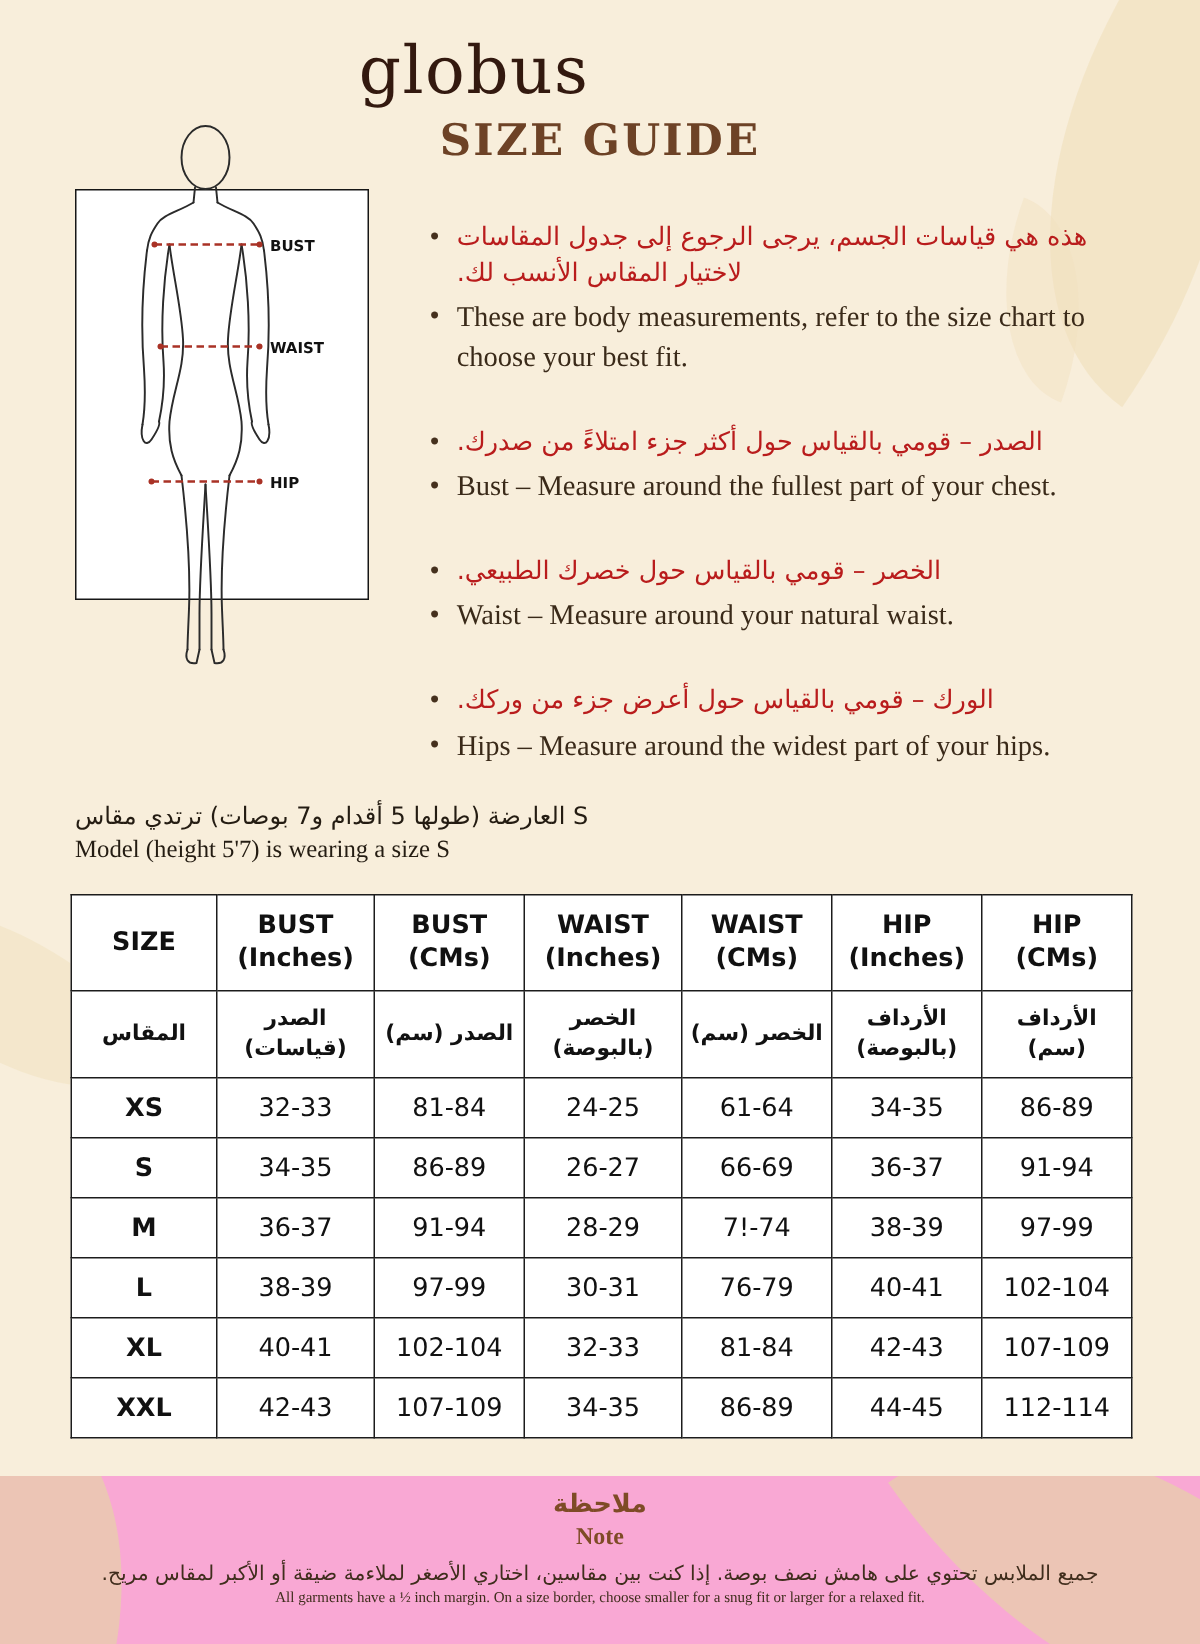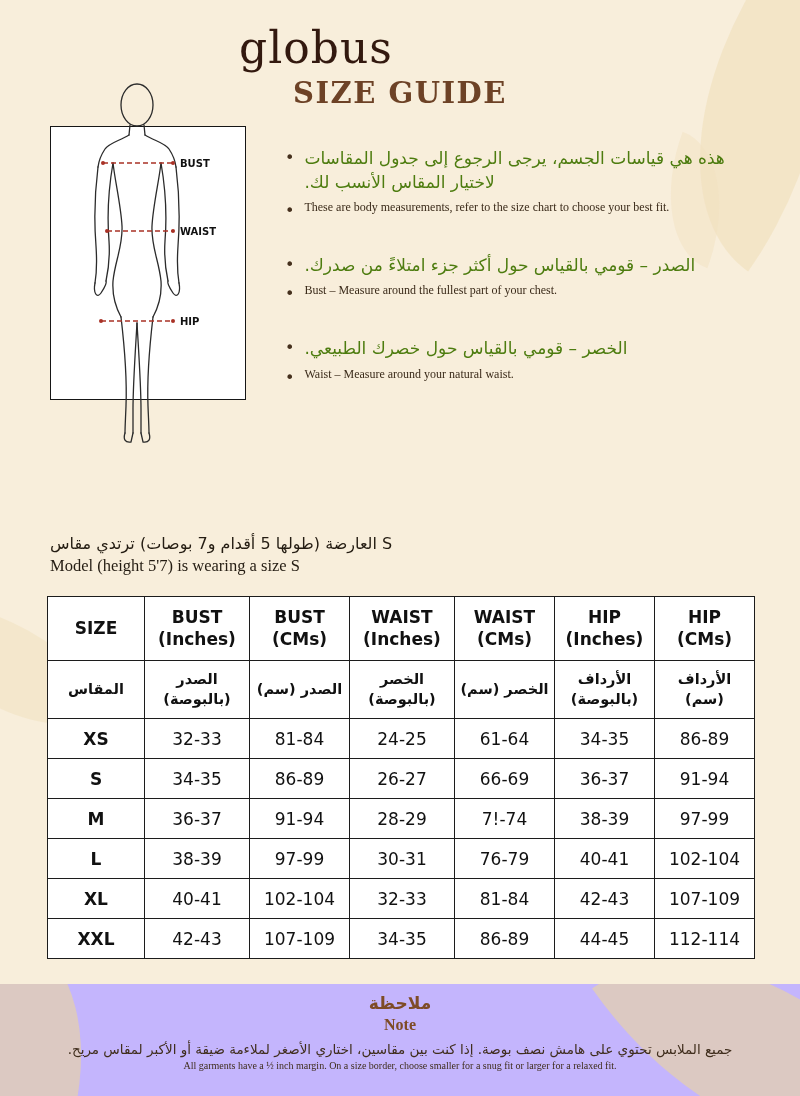--- a/index.html
+++ b/index.html
@@ -27,22 +27,22 @@
   .figure-box{left:50px;top:126px;width:196px;height:274px;background:#ffffff;
               border:1.5px solid #161616;box-sizing:border-box;display:flex;
               align-items:center;justify-content:flex-end;}
 
   
   .bullets{left:285px;top:146px;width:482px;}
   .group{margin-bottom:30px;}
   .li{display:flex;gap:10px;margin-bottom:5px;line-height:1.42;}
   .li::before{content:"•";color:#45301d;font-size:16px;line-height:1.5;flex:0 0 auto;}
   .li .txt{flex:1;}
-  .li-ar .txt{direction:rtl;text-align:left;font-size:17px;color:#4d7c0f;}
-  .li-en .txt{font-family:"Liberation Serif","DejaVu Serif",serif;font-size:12px;color:#3a2a19;}
+  .li-ar .txt{direction:rtl;text-align:left;font-size:17px;color:#b91c1c;}
+  .li-en .txt{font-family:"Liberation Serif","DejaVu Serif",serif;font-size:19px;color:#3a2a19;}
 
   
   .model-note{left:50px;top:534px;width:520px;}
   .model-ar{font-size:16px;color:#241c12;margin-bottom:3px;}
   .model-en{font-family:"Liberation Serif","DejaVu Serif",serif;font-size:16.5px;color:#241c12;}
 
   
   .table-wrap{left:47px;top:596px;border-radius:23px;}
   table.size{border-collapse:collapse;background:#ffffff;table-layout:fixed;width:707px;}
   table.size th,table.size td{border:1.6px solid #1c1c1c;text-align:center;vertical-align:middle;
@@ -51,21 +51,21 @@
   tr.hdr-en th{font-size:17px;font-weight:bold;line-height:1.25;}
   tr.hdr-ar{height:58px;}
   tr.hdr-ar th{font-size:14.5px;font-weight:bold;line-height:1.35;direction:rtl;}
   tr.data{height:40px;}
   tr.data td{font-size:17px;}
   tr.data td.size-cell{font-weight:bold;}
   col.c-size{width:97px;} col.c1{width:105px;} col.c2{width:100px;}
   col.c3{width:105px;} col.c4{width:100px;} col.c5{width:100px;} col.c6{width:100px;}
 
   
-  .note-band{left:0;top:984px;width:800px;height:112px;background:#c4b5fd;overflow:hidden;}
+  .note-band{left:0;top:984px;width:800px;height:112px;background:#f9a8d4;overflow:hidden;}
   .note-content{position:relative;z-index:2;text-align:center;padding-top:9px;}
   .note-title-ar{font-size:17px;font-weight:bold;color:#7e4b26;}
   .note-title-en{font-size:16px;font-weight:bold;color:#7e4b26;margin-top:3px;
                  font-family:"Liberation Serif","DejaVu Serif",serif;}
   .note-body-ar{direction:rtl;font-size:13.5px;color:#3f2d1c;margin-top:7px;}
   .note-body-en{font-family:"Liberation Serif","DejaVu Serif",serif;
                 font-size:10px;color:#3f2d1c;margin-top:3px;}
 </style>
 </head>
 <body>
@@ -140,20 +140,28 @@
         </div>
     </div>
     <div class="group">
       <div class="li li-ar">
           <span class="txt">الخصر – قومي بالقياس حول خصرك الطبيعي.</span>
         </div>
       <div class="li li-en">
           <span class="txt">Waist – Measure around your natural waist.</span>
         </div>
     </div>
+    <div class="group">
+      <div class="li li-ar">
+          <span class="txt">الورك – قومي بالقياس حول أعرض جزء من وركك.</span>
+        </div>
+      <div class="li li-en">
+          <span class="txt">Hips – Measure around the widest part of your hips.</span>
+        </div>
+    </div>
   </div>
 
   <div class="layer model-note">
     <div class="model-ar">العارضة (طولها 5 أقدام و7 بوصات) ترتدي مقاس S</div>
     <div class="model-en">Model (height 5'7) is wearing a size S</div>
   </div>
 
   <div class="layer table-wrap">
     <table class="size">
       <colgroup>
@@ -170,21 +178,21 @@
           <th>SIZE</th>
           <th>BUST (Inches)</th>
           <th>BUST (CMs)</th>
           <th>WAIST (Inches)</th>
           <th>WAIST (CMs)</th>
           <th>HIP (Inches)</th>
           <th>HIP (CMs)</th>
         </tr>
         <tr class="hdr-ar">
           <th>المقاس</th>
-          <th>الصدر (بالبوصة)</th>
+          <th>الصدر (قياسات)</th>
           <th>الصدر (سم)</th>
           <th>الخصر (بالبوصة)</th>
           <th>الخصر (سم)</th>
           <th>الأرداف (بالبوصة)</th>
           <th>الأرداف (سم)</th>
         </tr>
       </thead>
       <tbody>
         <tr class="data">
           <td class="size-cell">XS</td>

